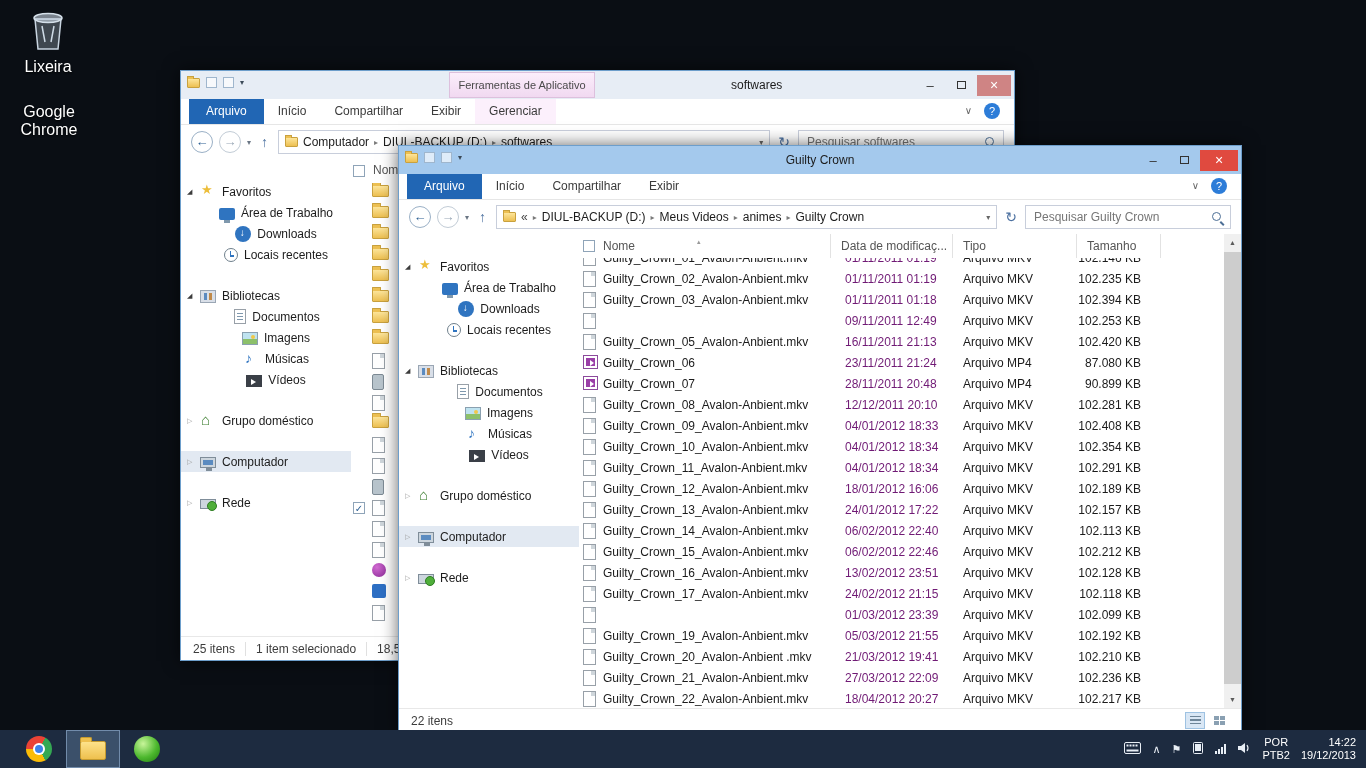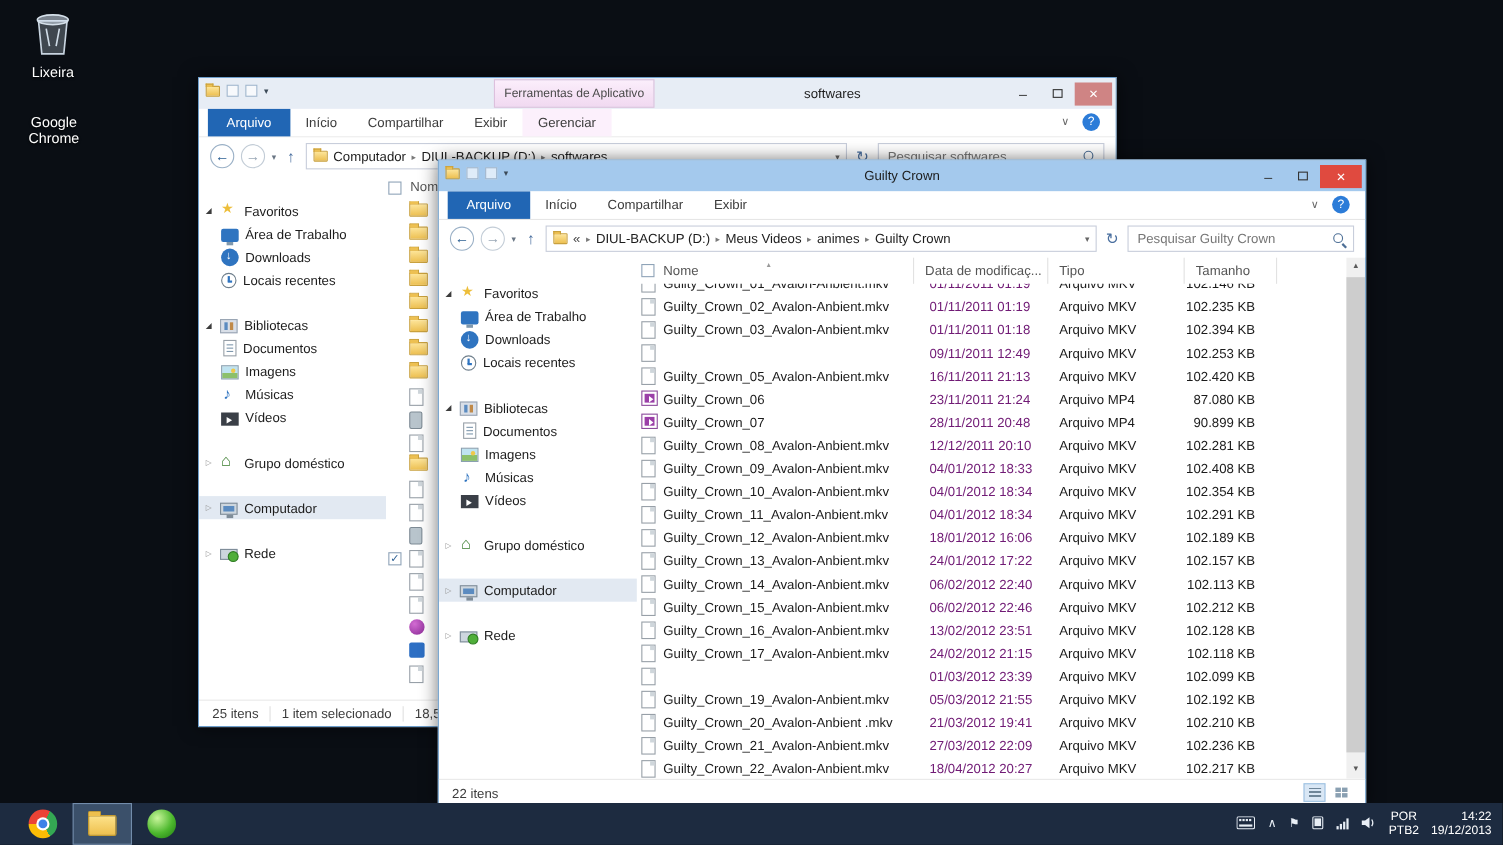--- a/index.html
+++ b/index.html
@@ -1,21 +1,21 @@
 <!DOCTYPE html>
 <html><head>
 <meta charset="utf-8">
 <style>
   html,body{margin:0;padding:0;width:1366px;height:768px;overflow:hidden;
     background:#0a0e14;font-family:"Liberation Sans",sans-serif;font-size:12px;}
   *{box-sizing:border-box;}
 
   
   .desk-icon{position:absolute;text-align:center;color:#fff;z-index:1;cursor:default;}
-  .desk-label{font-size:13px;text-shadow:0 1px 2px #000;margin-top:3px;}
+  .desk-label{font-size:16px;text-shadow:0 1px 2px #000;margin-top:3px;}
   #icon-lixeira{left:8px;top:6px;width:80px;}
   #icon-chrome{left:6px;top:100px;width:86px;}
   .chrome{position:relative;border-radius:50%;
     background:conic-gradient(from 150deg,#fbbc05 0 120deg,#ea4335 120deg 240deg,#34a853 240deg 360deg);}
   .chrome::before{content:"";position:absolute;inset:27%;background:#fff;border-radius:50%;}
   .chrome::after{content:"";position:absolute;inset:35%;background:#3b82e8;border-radius:50%;}
   .chrome-big{width:46px;height:46px;margin:0 auto;}
   .chrome-sm{width:26px;height:26px;}
 
   
@@ -78,21 +78,21 @@
   .mag::after{content:"";position:absolute;left:10px;top:10px;width:5px;height:2px;
     background:#4d6f96;transform:rotate(45deg);transform-origin:0 0;}
 
   .content{position:absolute;left:0;right:0;top:88px;bottom:24px;overflow:hidden;}
   .sidebar{position:absolute;left:0;top:0;bottom:0;background:#fff;padding-top:22px;overflow:hidden;}
   .sidebar-back{width:170px;}
   .sidebar-front{width:180px;}
   .side-row{height:21px;display:flex;align-items:center;padding-left:6px;}
   .side-section{margin-top:20px;}
   .sidebar .side-section:first-child{margin-top:0;}
-  .side-child{padding-left:20px;}
+  .side-child{padding-left:20px;justify-content:center;}
   .side-marker{width:13px;color:#9a9a9a;font-size:7px;flex:none;}
   .side-marker.exp{color:#3c3c3c;}
   .side-label{color:#1c1c1c;white-space:nowrap;}
   .side-selected{background:#e2e9f2;}
 
   .sicon{width:16px;height:16px;display:inline-block;position:relative;margin-right:6px;flex:none;}
   .sicon-star::before{content:"★";position:absolute;left:1px;top:-2px;color:#edbe3a;font-size:13px;}
   .sicon-desktop{background:#2f74c0;border-radius:2px;height:12px;margin-top:2px;}
   .sicon-desktop::after{content:"";position:absolute;left:5px;bottom:-3px;width:6px;height:3px;background:#7f98ad;}
   .sicon-downloads{background:#2f74c0;border-radius:50%;}

